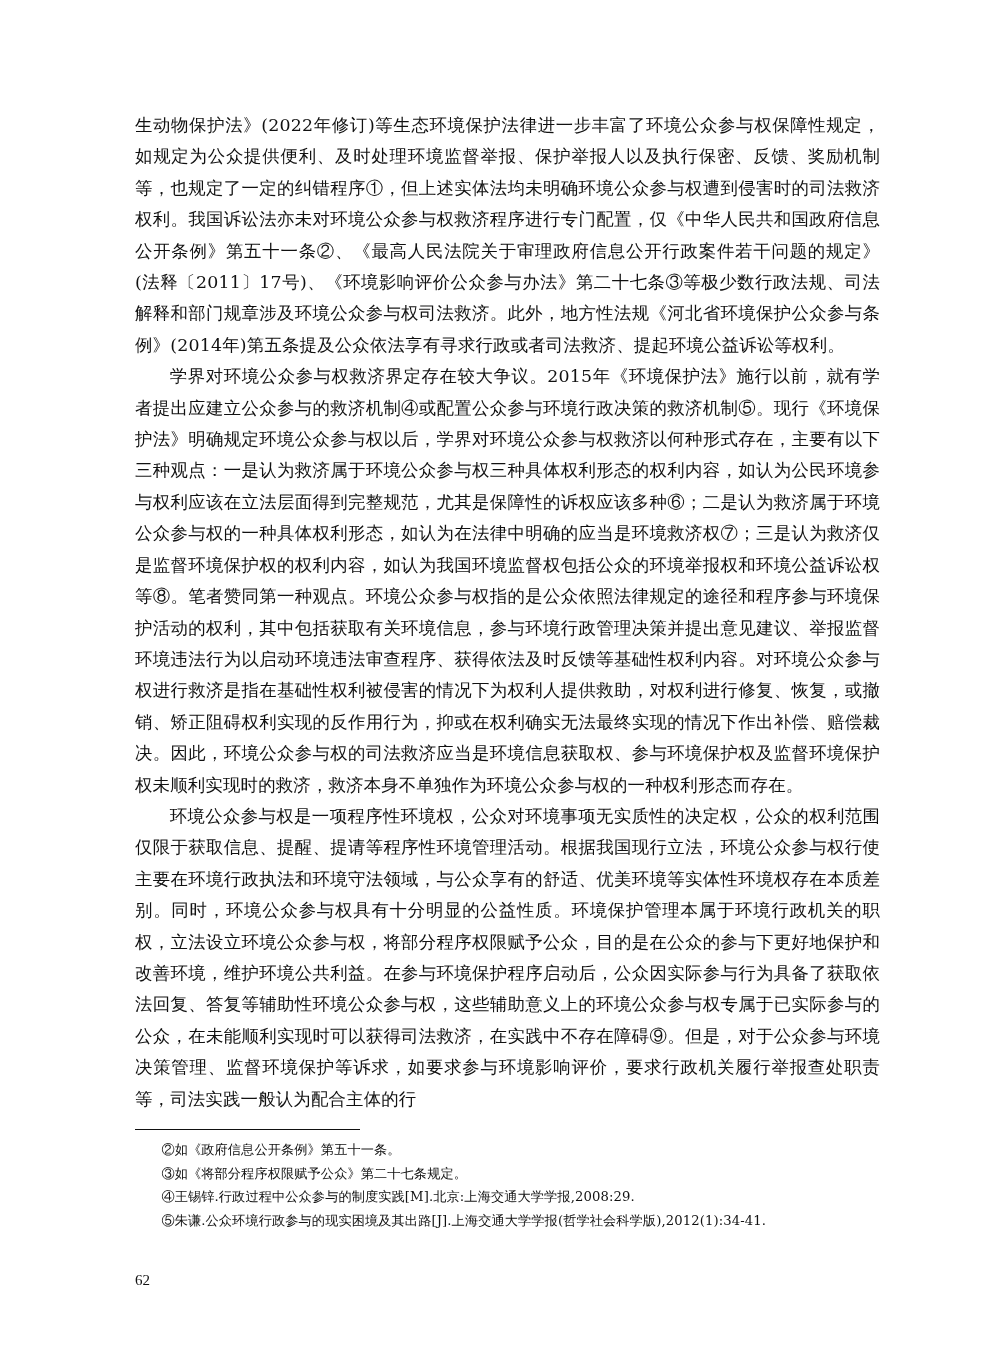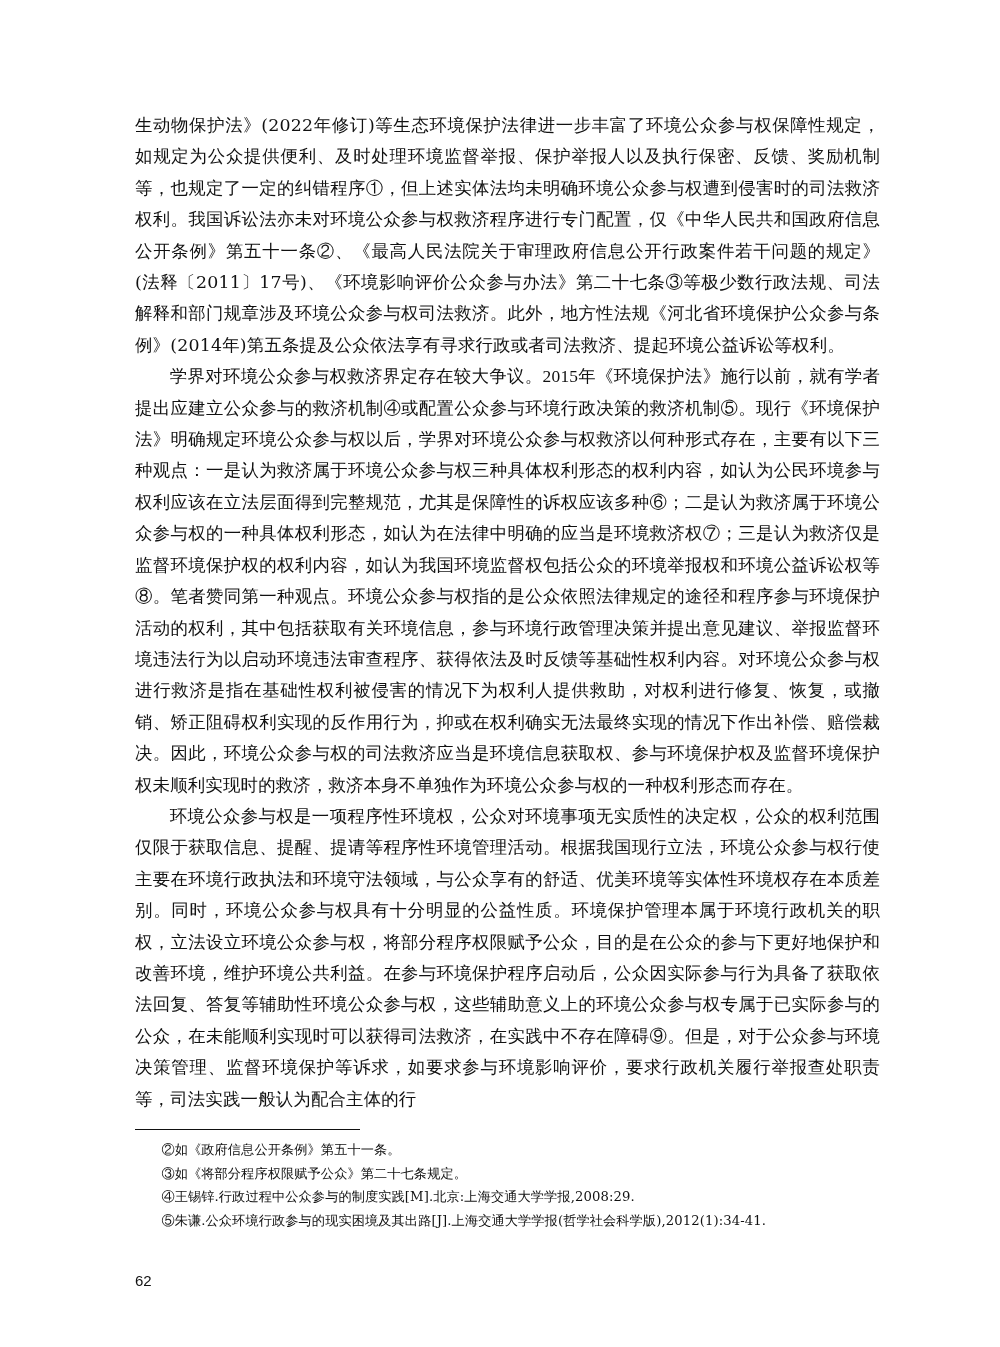--- a/index.html
+++ b/index.html
@@ -28,21 +28,20 @@
     line-height: 31.4px;
     text-align: justify;
     text-justify: inter-ideograph;
     letter-spacing: 0.2px;
   }
   .body-text p {
     margin: 0;
   }
   .body-text p.indent {
     text-indent: 2em;
-    font-family: Liberation Serif, serif;
   }
   .rule {
     width: 225px;
     height: 0;
     border-top: 1px solid #111;
     margin: 14px 0 8px 0;
   }
   .notes {
     font-size: 13.2px;
     line-height: 23.6px;
@@ -52,21 +51,21 @@
   }
   .notes p {
     margin: 0;
     text-indent: 2em;
   }
   .page-number {
     position: absolute;
     left: 135px;
     bottom: 58px;
     font-size: 15px;
-    font-family: Liberation Sans, sans-serif;
+    font-family: Liberation Serif, serif;
     color: #111;
   }
 </style>
 </head>
 <body>
 
 <div class="page">
 
   <div class="body-text">
     <p>生动物保护法》(2022年修订)等生态环境保护法律进一步丰富了环境公众参与权保障性规定，如规定为公众提供便利、及时处理环境监督举报、保护举报人以及执行保密、反馈、奖励机制等，也规定了一定的纠错程序①，但上述实体法均未明确环境公众参与权遭到侵害时的司法救济权利。我国诉讼法亦未对环境公众参与权救济程序进行专门配置，仅《中华人民共和国政府信息公开条例》第五十一条②、《最高人民法院关于审理政府信息公开行政案件若干问题的规定》(法释〔2011〕17号)、《环境影响评价公众参与办法》第二十七条③等极少数行政法规、司法解释和部门规章涉及环境公众参与权司法救济。此外，地方性法规《河北省环境保护公众参与条例》(2014年)第五条提及公众依法享有寻求行政或者司法救济、提起环境公益诉讼等权利。</p>

